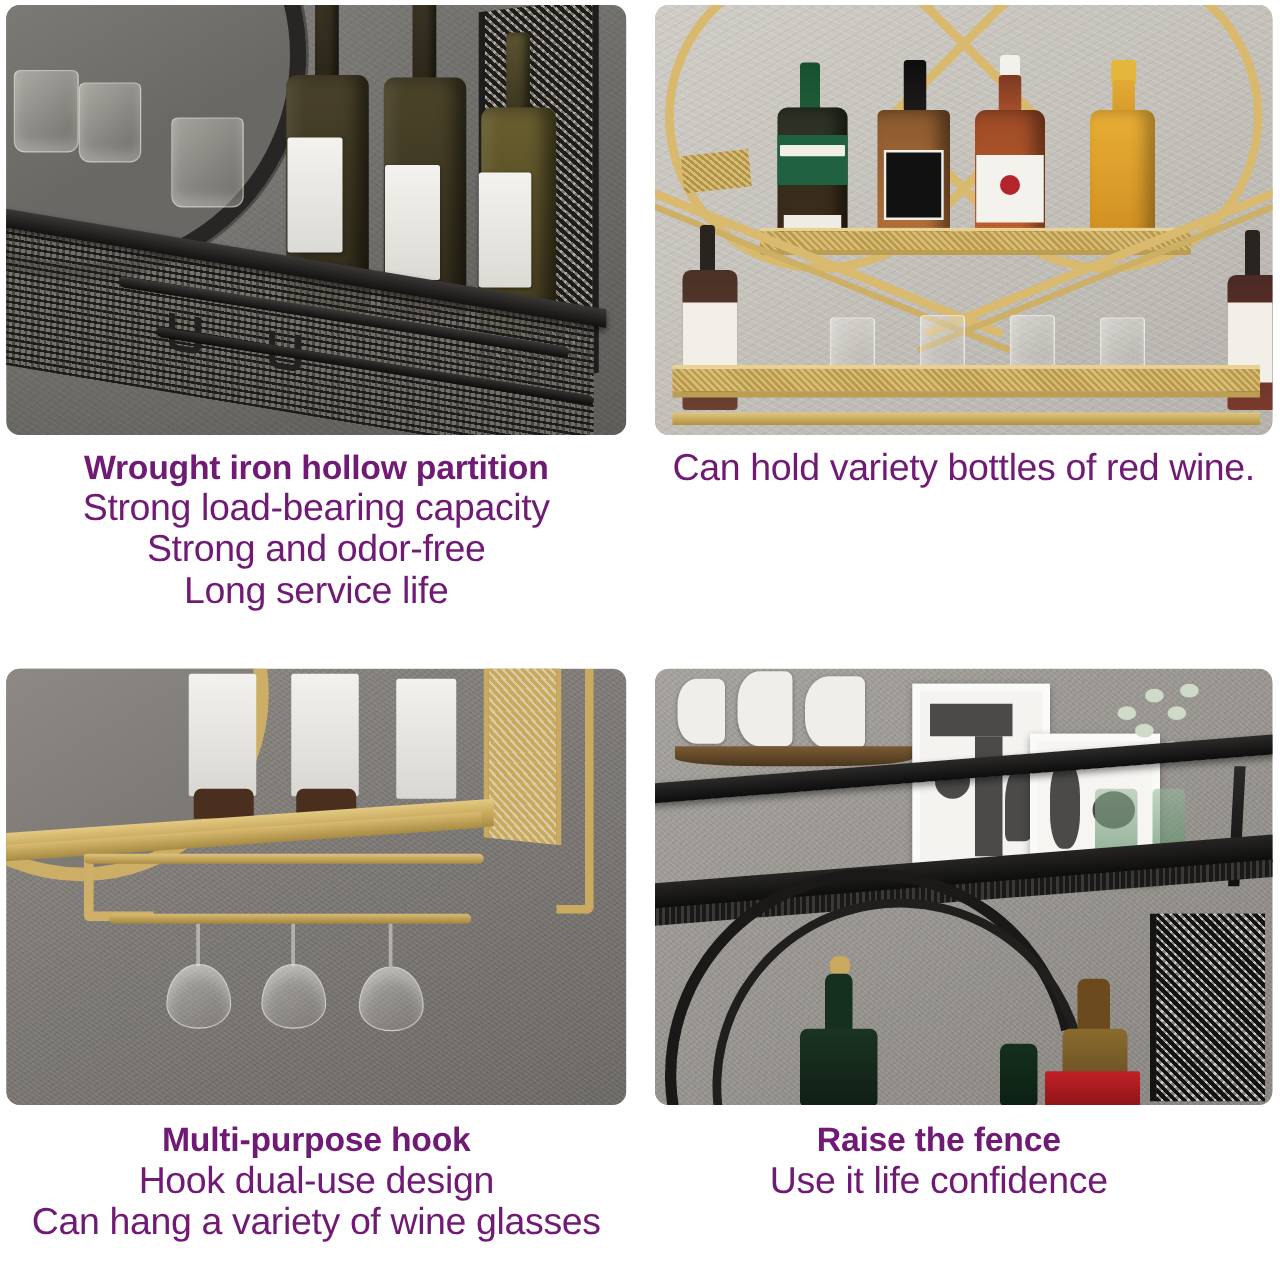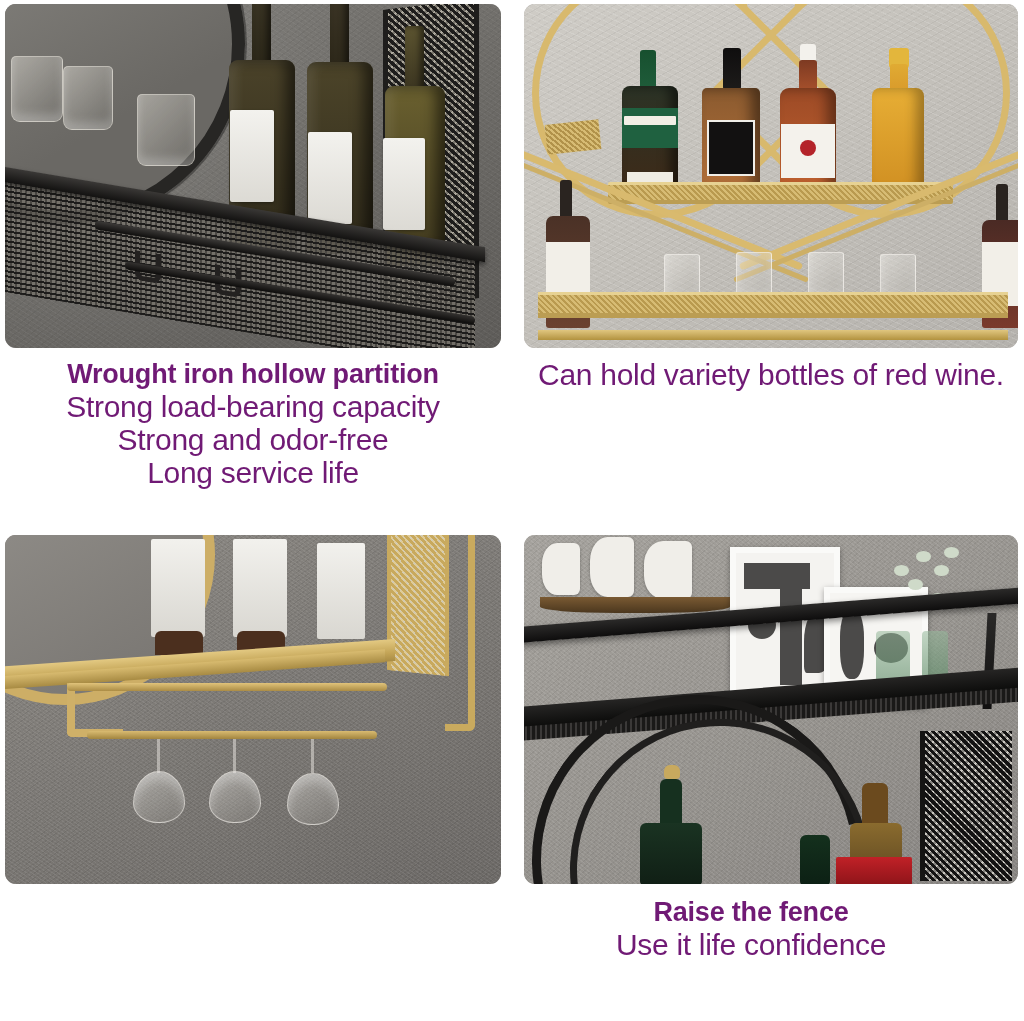--- a/index.html
+++ b/index.html
@@ -480,20 +480,25 @@
     <div class="rail2"></div>
 
     <div class="wstem" style="left:152px; top:204px;"></div>
     <div class="wglass" style="left:128px; top:236px;"></div>
     <div class="wstem" style="left:228px; top:204px;"></div>
     <div class="wglass" style="left:204px; top:236px;"></div>
     <div class="wstem" style="left:306px; top:204px;"></div>
     <div class="wglass" style="left:282px; top:238px;"></div>
   </div>
 
+  <div class="caption" style="left:5px; top:896px; width:496px;">
+    <div class="cap-title">Multi-purpose hook</div>
+    <div class="cap-line">Hook dual-use design</div>
+    <div class="cap-line">Can hang a variety of wine glasses</div>
+  </div>
 
   <div class="photo p4">
     <div class="wall"></div>
 
     <div class="ship">
       <div class="sail" style="left:8px;  top:6px;  width:38px; height:52px;"></div>
       <div class="sail" style="left:56px; top:0px;  width:44px; height:60px;"></div>
       <div class="sail" style="left:110px;top:4px;  width:48px; height:58px;"></div>
       <div class="hull"></div>
     </div>

